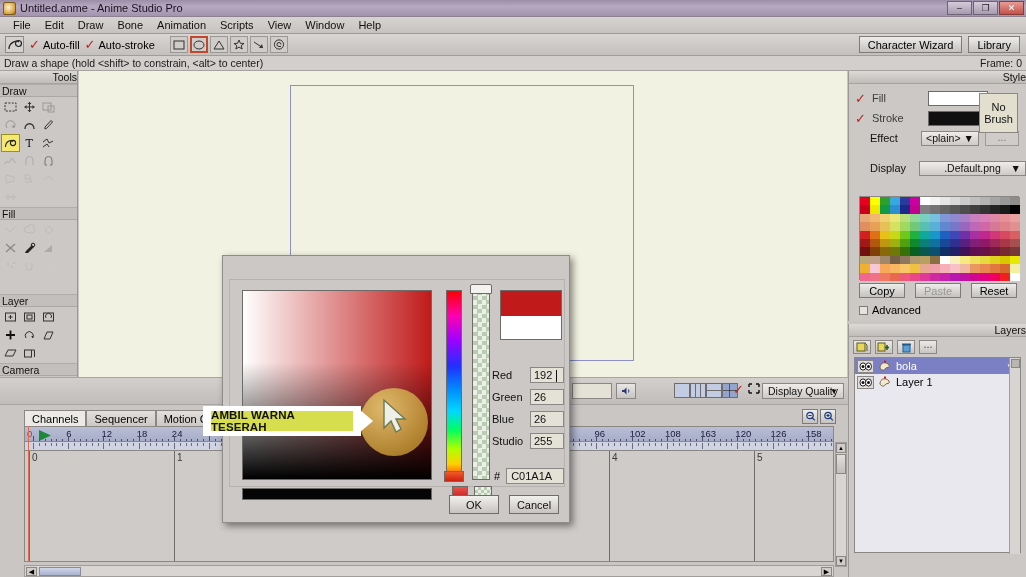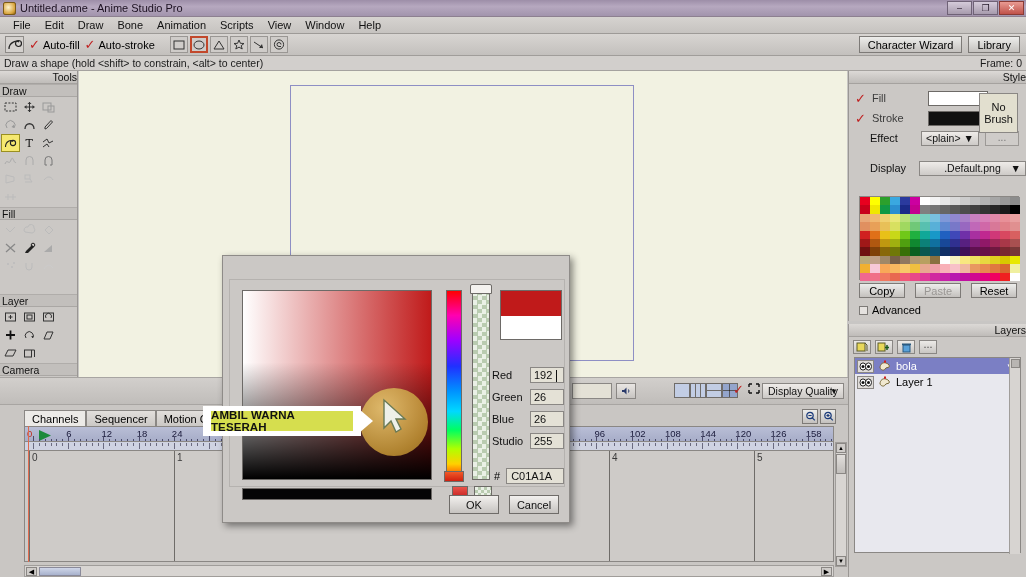--- a/index.html
+++ b/index.html
@@ -994,21 +994,21 @@
       <svg style="position:absolute;left:14px;top:3px;" width="14" height="11">
           <polygon points="0,0 12,5.5 0,11" fill="#1a8a3a"></polygon>
         </svg>
     <span class="tick" style="left: 41.2174px;">6</span>
         <span class="tick" style="left: 76.4348px;">12</span>
         <span class="tick" style="left: 111.652px;">18</span>
         <span class="tick" style="left: 146.87px;">24</span>
         <span class="tick" style="left: 569.478px;">96</span>
         <span class="tick" style="left: 604.696px;">102</span>
         <span class="tick" style="left: 639.913px;">108</span>
-        <span class="tick" style="left: 675.13px;">144</span>
+        <span class="tick" style="left: 675.13px;">163</span>
         <span class="tick" style="left: 710.348px;">120</span>
         <span class="tick" style="left: 745.565px;">126</span>
         <span class="tick" style="left: 780.783px;">158</span>
         <div style="position: absolute; bottom: 0px; width: 1px; height: 5px; background: rgb(74, 74, 106); left: 8px;"></div>
         <div style="position: absolute; bottom: 0px; width: 1px; height: 2px; background: rgb(74, 74, 106); left: 13.8696px;"></div>
         <div style="position: absolute; bottom: 0px; width: 1px; height: 2px; background: rgb(74, 74, 106); left: 19.7391px;"></div>
         <div style="position: absolute; bottom: 0px; width: 1px; height: 2px; background: rgb(74, 74, 106); left: 25.6087px;"></div>
         <div style="position: absolute; bottom: 0px; width: 1px; height: 2px; background: rgb(74, 74, 106); left: 31.4783px;"></div>
         <div style="position: absolute; bottom: 0px; width: 1px; height: 2px; background: rgb(74, 74, 106); left: 37.3478px;"></div>
         <div style="position: absolute; bottom: 0px; width: 1px; height: 5px; background: rgb(74, 74, 106); left: 43.2174px;"></div>

